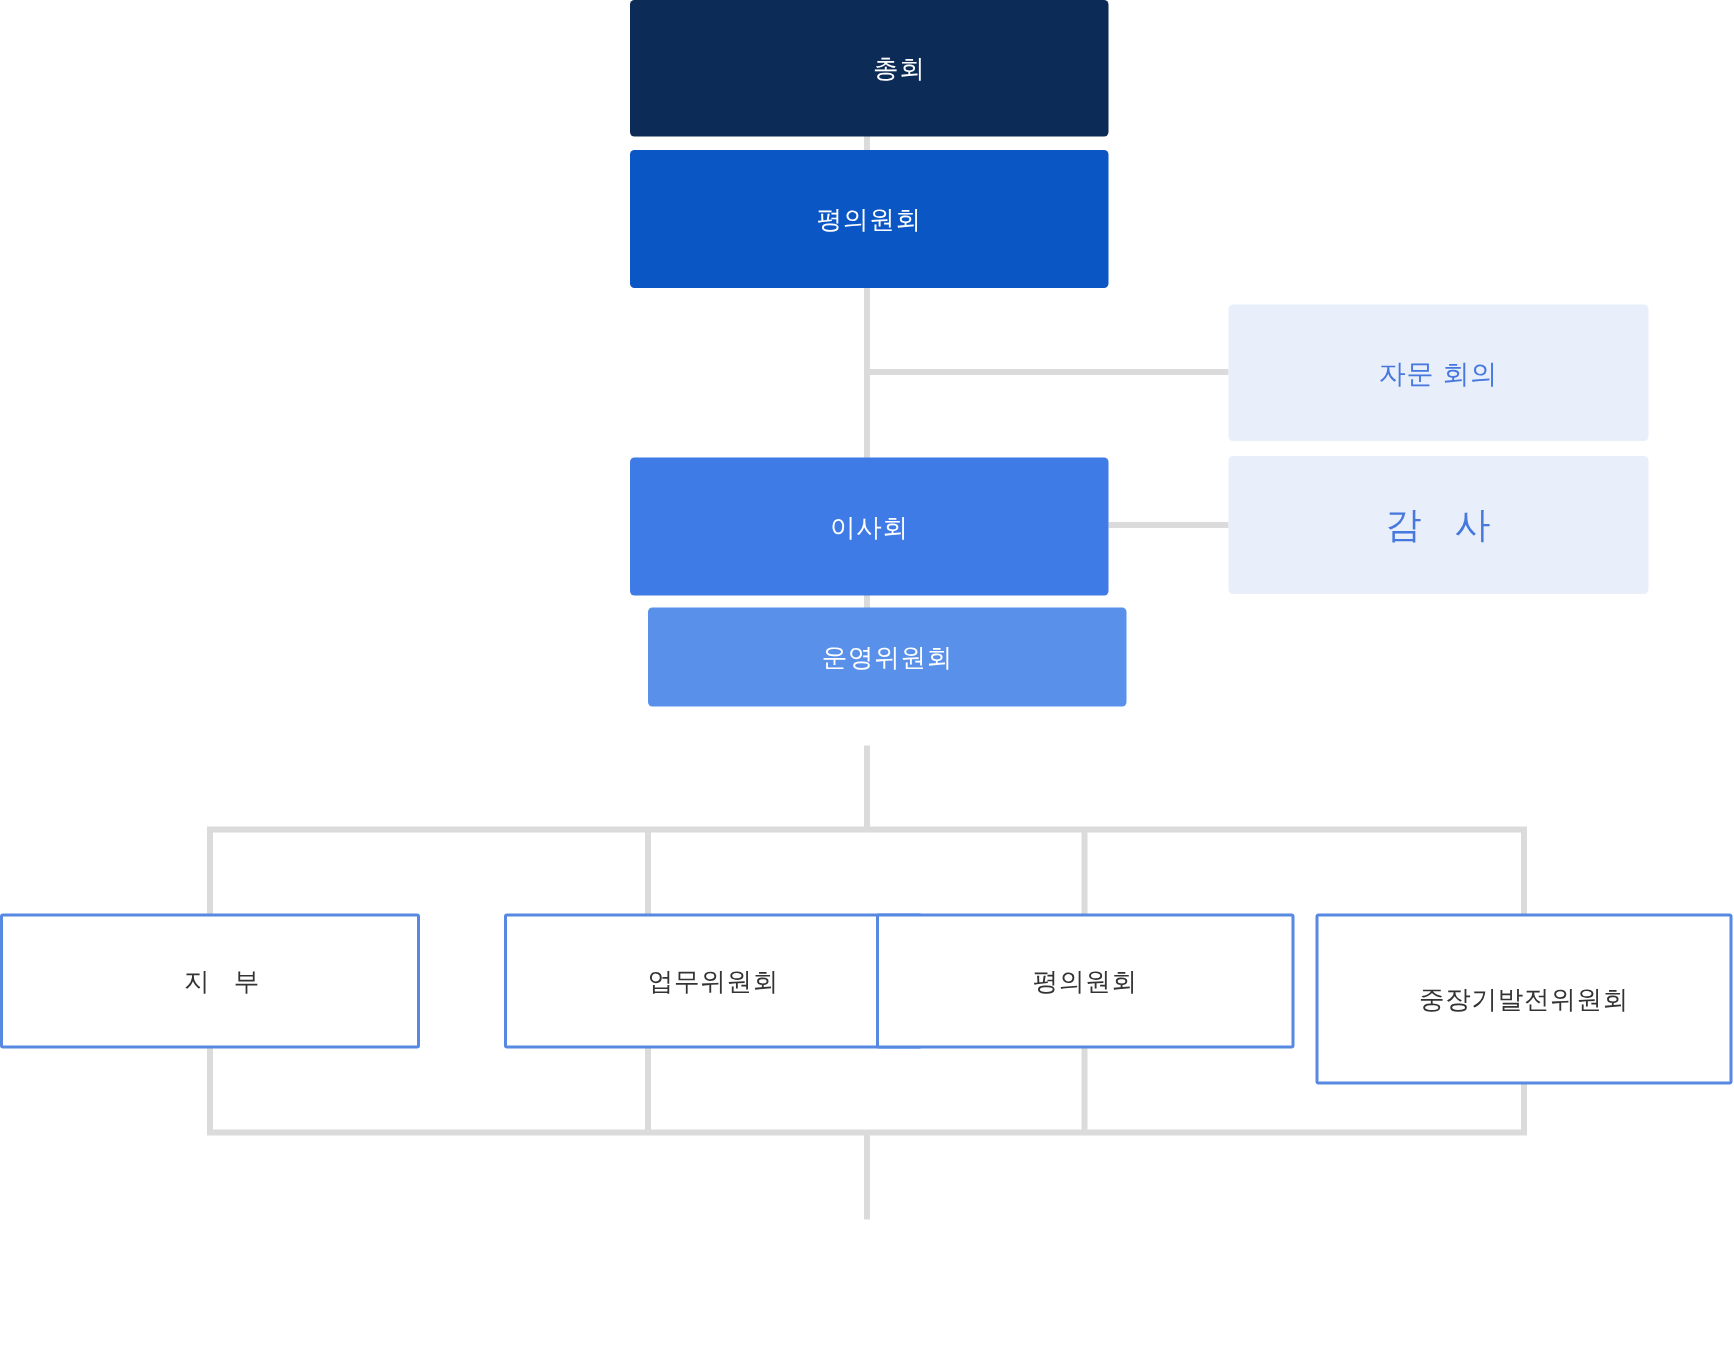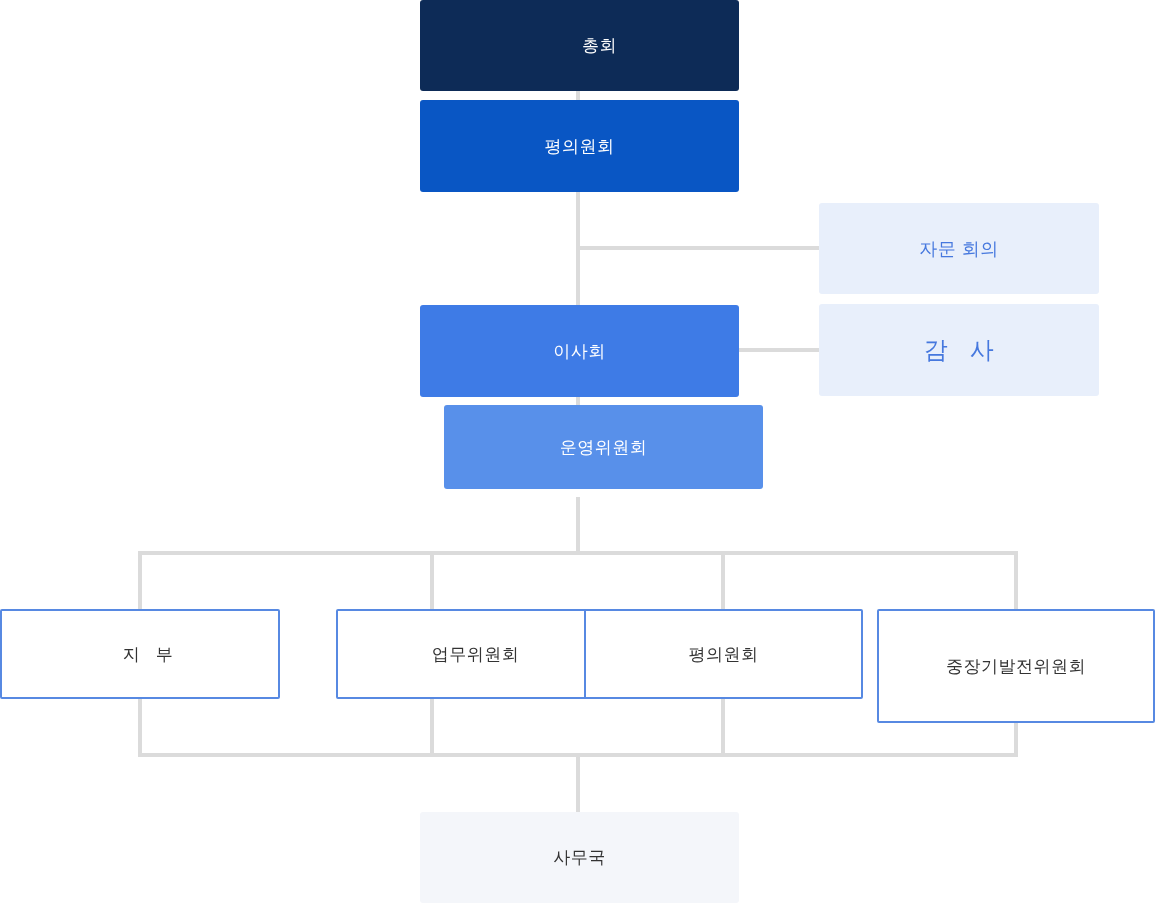--- a/index.html
+++ b/index.html
@@ -25,21 +25,21 @@
     letter-spacing: 0.5px;
     white-space: pre;
     border-radius: 3px;
     box-sizing: border-box;
     z-index: 2;
   }
   
   .node.assembly   { left: 420px; top: 0px;   width: 319px; height: 91px; background: var(--assembly_bg);  color: #ffffff; padding-left: 40px; }
   .node.council    { left: 420px; top: 100px; width: 319px; height: 92px; background: var(--council_bg);   color: #ffffff; }
   .node.board      { left: 420px; top: 305px; width: 319px; height: 92px; background: var(--board_bg);     color: #ffffff; }
-  .node.steering   { left: 444px; top: 405px; width: 319px; height: 84px; background: var(--steering_bg);  color: #ffffff; font-family: Liberation Mono, monospace; }
+  .node.steering   { left: 432px; top: 405px; width: 319px; height: 66px; background: var(--steering_bg);  color: #ffffff; font-family: Liberation Mono, monospace; }
   
   .node.advisory   { left: 819px; top: 203px; width: 280px; height: 91px; background: var(--light_bg); color: var(--light_text); font-size: 18px; }
   .node.audit      { left: 819px; top: 304px; width: 280px; height: 92px; background: var(--light_bg); color: var(--light_text); font-size: 24px; }
   
   .node.outline {
     background: #ffffff;
     border: 2px solid var(--outline_border);
     color: var(--outline_text);
     border-radius: 2px;
   }
@@ -100,15 +100,14 @@
   <div class="node assembly">총회</div>
   <div class="node advisory">자문 회의</div>
   <div class="node council">평의원회</div>
   <div class="node board">이사회</div>
   <div class="node audit">감   사</div>
   <div class="node steering">운영위원회</div>
   <div class="node outline branch">지   부</div>
   <div class="node outline work">업무위원회</div>
   <div class="node outline division">평의원회</div>
   <div class="node outline longterm">중장기발전위원회</div>
-  <div class="node secretariat">사무국</div>
 
 </div>
 
 </body></html>

